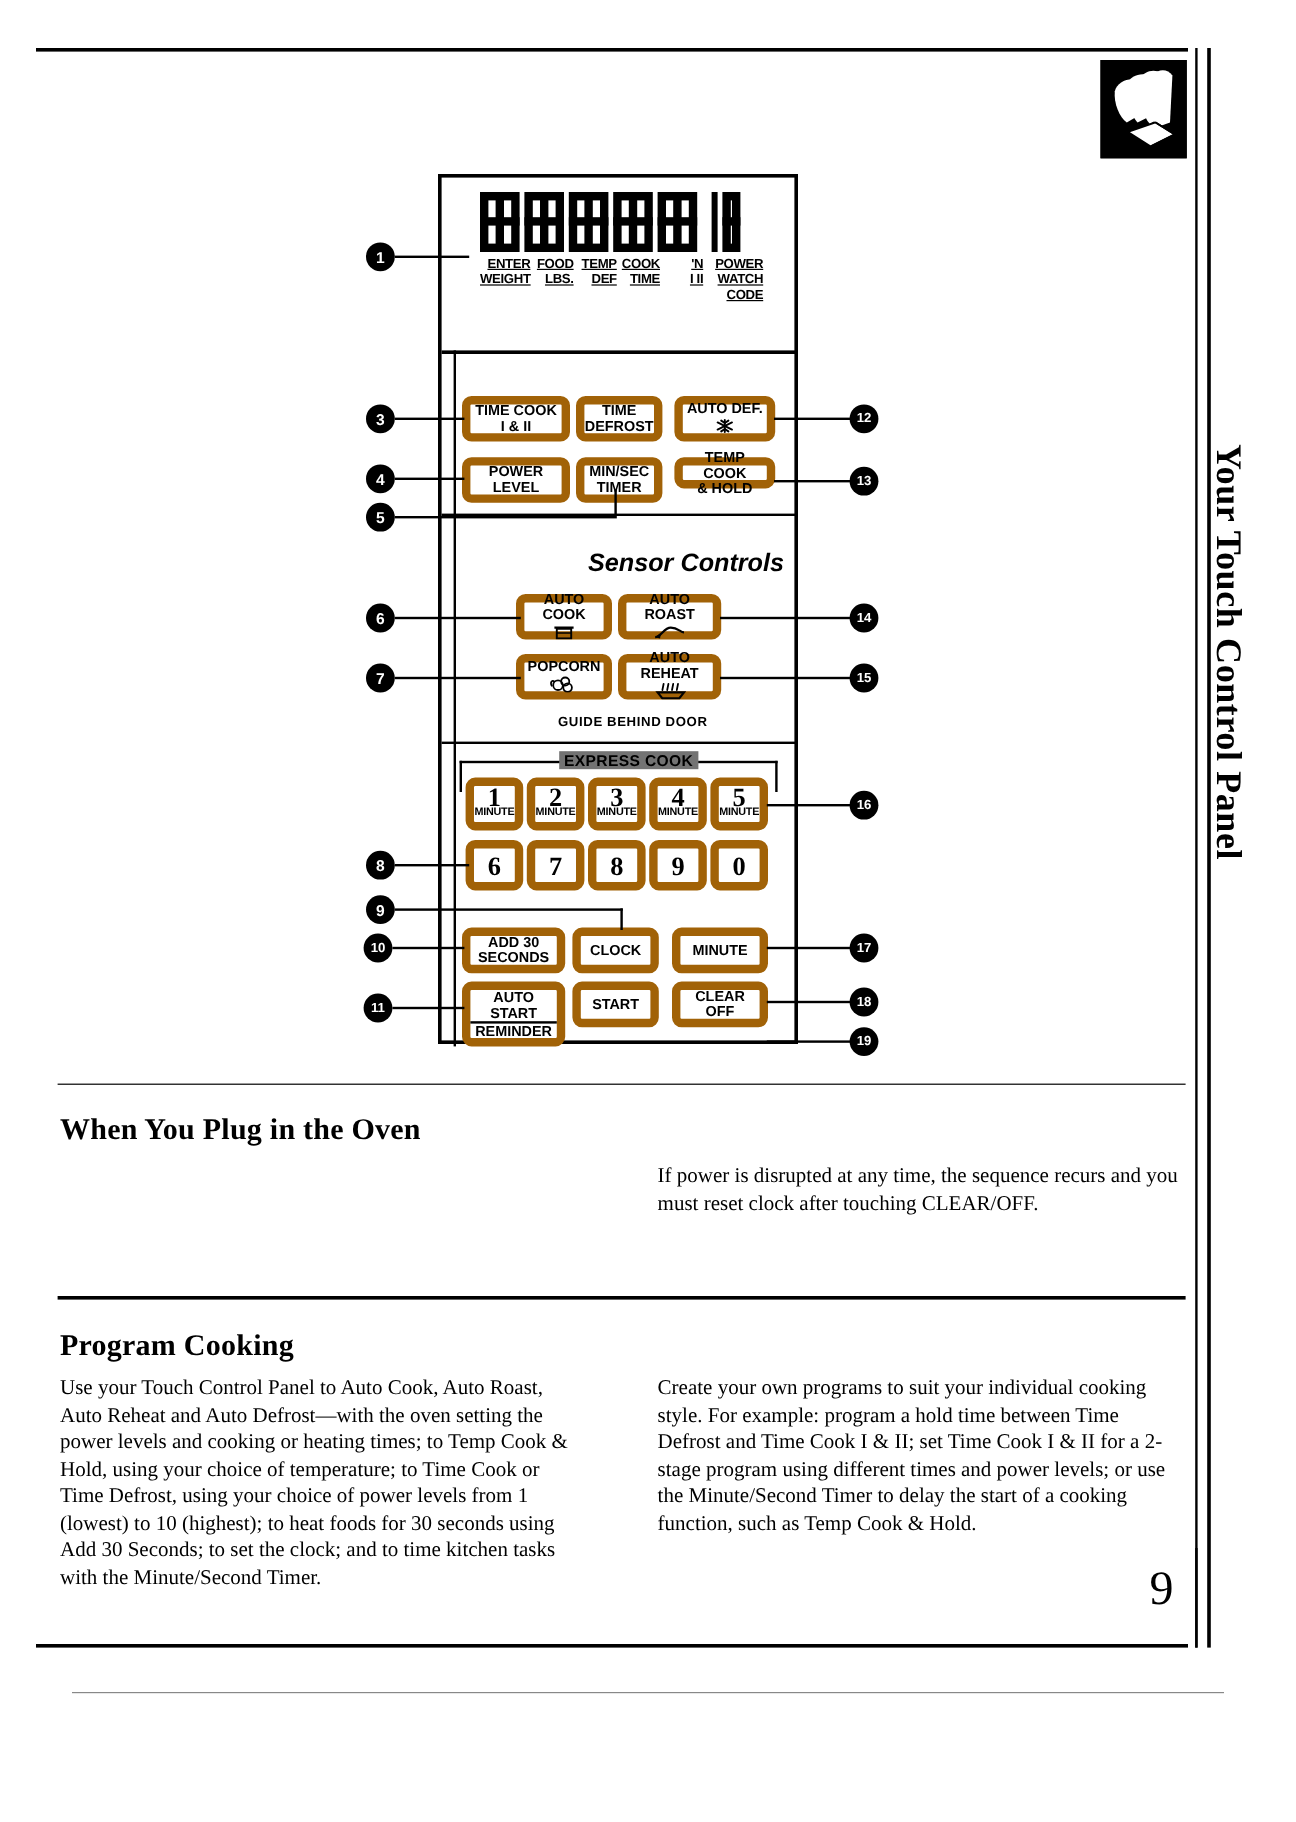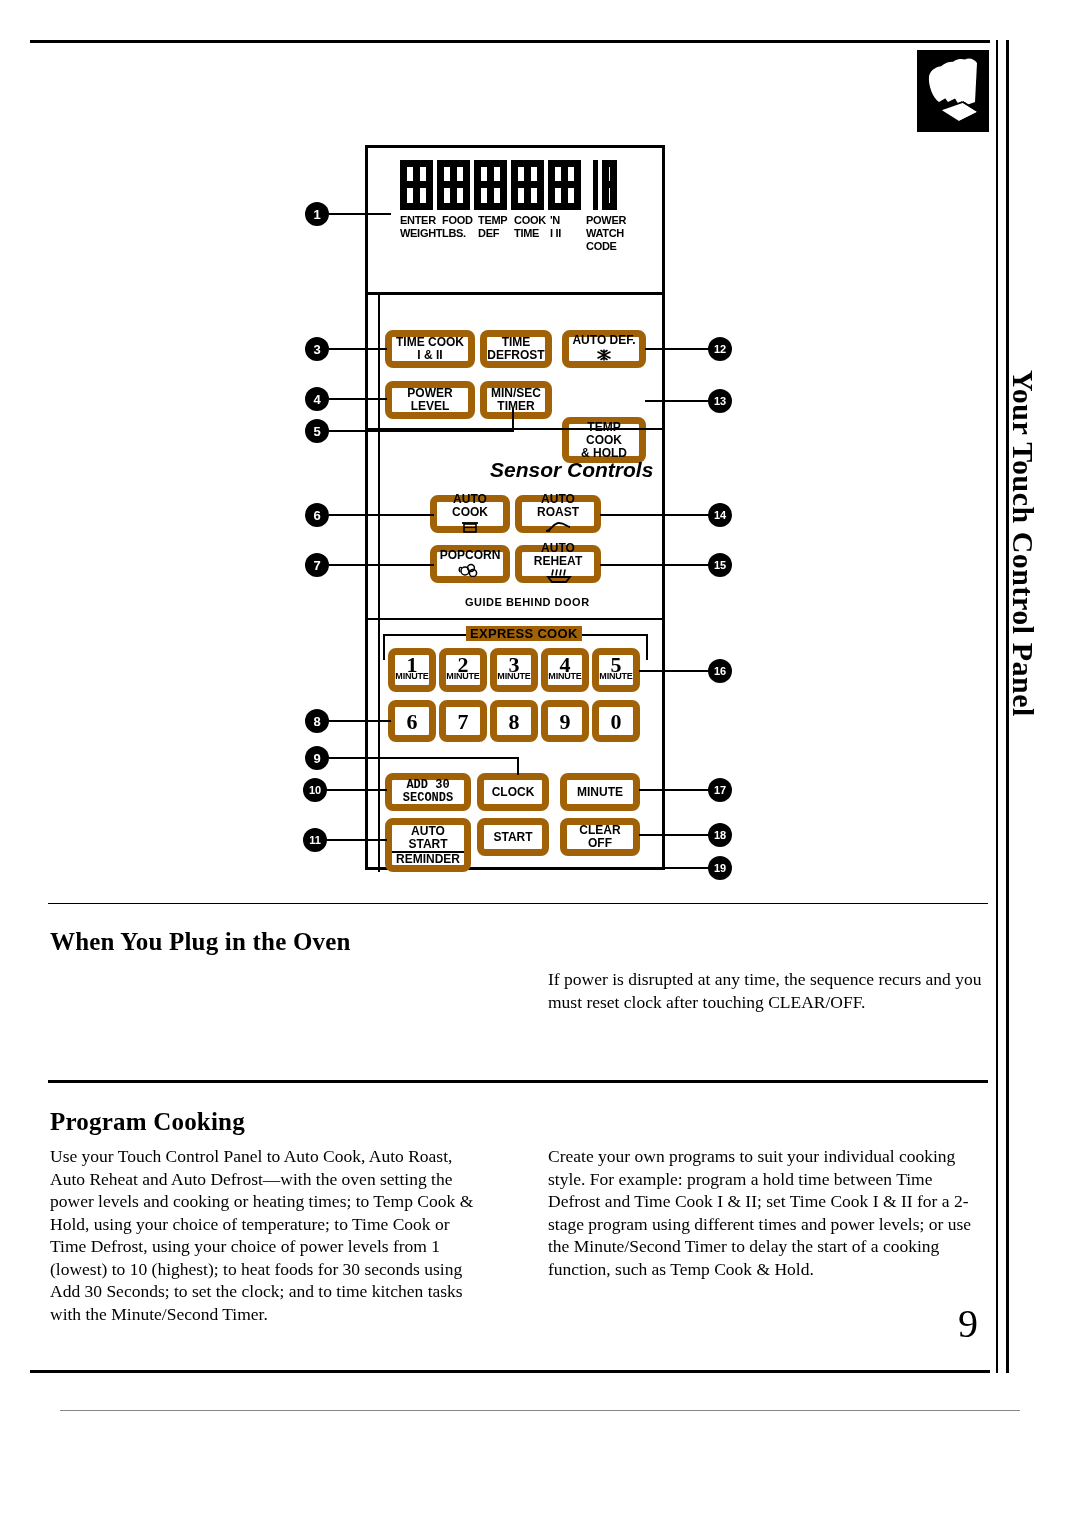--- a/index.html
+++ b/index.html
@@ -46,41 +46,41 @@
   .dg-mid{position:absolute;left:0;top:21px;width:33px;height:7px;background:#000;}
   .dg-vmid{position:absolute;left:13px;top:0;width:7px;height:50px;background:#000;}
   .dg-slim{width:24px;}
   .dg-slim .dg-outer{width:24px;}
   .dg-slim .dg-mid{width:24px;}
   .dg-bar{position:absolute;left:0;top:0;width:5px;height:50px;background:#000;}
 
   .disp-labels{position:absolute;left:0;top:54px;display:flex;gap:0px;
      font-family:"Liberation Sans",sans-serif;font-weight:bold;font-size:11px;
      letter-spacing:-.3px;}
-  .dl{width:42px;text-align:left;line-height:13px;}
+  .dl{width:42px;text-align:right;line-height:13px;text-decoration:underline;}
   .dl.narrow{width:36px;}
   .dl.pw{width:50px;}
 
   
   .btn{position:absolute;border:7px solid #a16207;border-radius:8px;background:#fff;
        font-family:"Liberation Sans",sans-serif;font-weight:bold;
        display:flex;flex-direction:column;align-items:center;justify-content:center;
        text-align:center;line-height:13px;box-sizing:border-box;}
   .btn .l{display:block;}
   .b2{font-size:12px;}
   .b-num{font-size:22px;font-family:"Liberation Serif",serif;font-weight:bold;}
   .b-num .mn{font-family:"Liberation Sans",sans-serif;font-size:9px;font-weight:bold;
              letter-spacing:-.2px;margin-top:-1px;}
 
   .sensor-title{position:absolute;font-family:"Liberation Sans",sans-serif;
      font-weight:bold;font-style:italic;font-size:21px;}
   .guide-txt{position:absolute;font-family:"Liberation Sans",sans-serif;
      font-weight:bold;font-size:11px;letter-spacing:.5px;}
   .express-lbl{position:absolute;font-family:"Liberation Sans",sans-serif;
-     font-weight:bold;font-size:13px;letter-spacing:.3px;background:#a16207;padding:0 4px;}
+     font-weight:bold;font-size:13px;letter-spacing:.3px;background:#737373;padding:0 4px;}
 
   .divline{position:absolute;background:#000;height:3px;}
   .leadline{position:absolute;background:#000;height:2px;}
   .leadvert{position:absolute;background:#000;width:2px;}
 
   .bub{position:absolute;width:24px;height:24px;border-radius:50%;background:#000;color:#fff;
        font-family:"Liberation Sans",sans-serif;font-weight:bold;font-size:13px;
        display:flex;align-items:center;justify-content:center;}
   .bub.w2{font-size:11px;}
 
@@ -218,21 +218,21 @@
   </div>
 
   <div class="btn b2" style="left:385px;top:381px;width:90px;height:38px;">
     <span class="l">POWER</span>
     <span class="l">LEVEL</span>
   </div>
   <div class="btn b2" style="left:480px;top:381px;width:72px;height:38px;">
     <span class="l">MIN/SEC</span>
     <span class="l">TIMER</span>
   </div>
-  <div class="btn b2" style="left:562px;top:381px;width:84px;height:46px;margin-top:36px;">
+  <div class="btn b2" style="left:562px;top:381px;width:84px;height:26px;">
     <span class="l">TEMP COOK</span>
     <span class="l">&amp; HOLD</span>
   </div>
 
   <div class="divline" style="left:368px;top:428px;width:297px;height:2px;"></div>
 
   <div class="sensor-title" style="left:490px;top:458px;">Sensor Controls</div>
 
   <div class="btn b2" style="left:430px;top:495px;width:80px;height:38px;">
     <span class="l">AUTO COOK</span>
@@ -317,21 +317,21 @@
   <div class="btn b-num" style="left:490px;top:700px;width:48px;height:42px;">
     <span>8</span>
   </div>
   <div class="btn b-num" style="left:541px;top:700px;width:48px;height:42px;">
     <span>9</span>
   </div>
   <div class="btn b-num" style="left:592px;top:700px;width:48px;height:42px;">
     <span>0</span>
   </div>
 
-  <div class="btn b2" style="left:385px;top:773px;width:86px;height:38px;font-family:Liberation Mono, monospace;">
+  <div class="btn b2" style="left:385px;top:773px;width:86px;height:38px;">
     <span class="l">ADD 30</span>
     <span class="l">SECONDS</span>
   </div>
   <div class="btn b2" style="left:477px;top:773px;width:72px;height:38px;">
     <span class="l">CLOCK</span>
   </div>
   <div class="btn b2" style="left:560px;top:773px;width:80px;height:38px;">
     <span class="l">MINUTE</span>
   </div>
 

